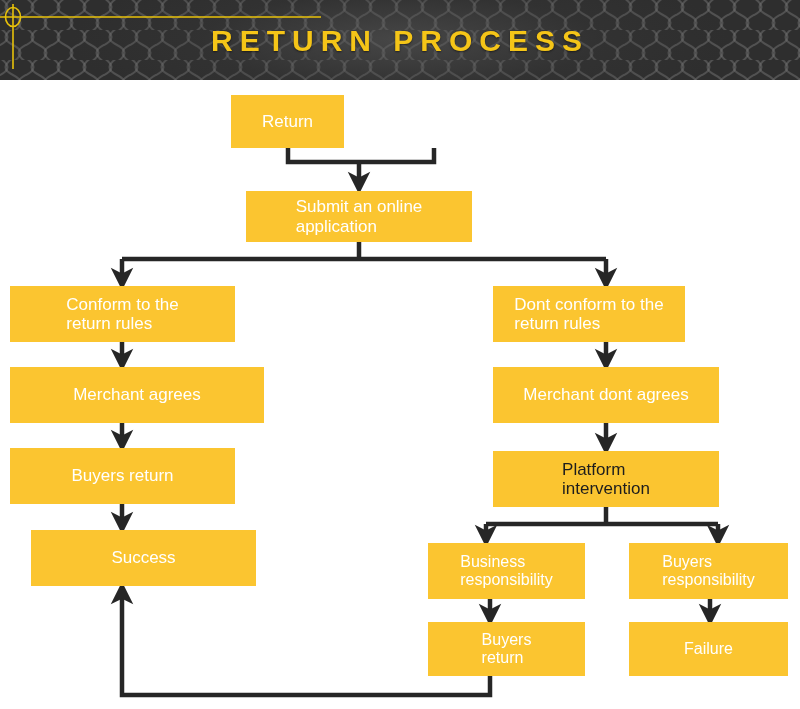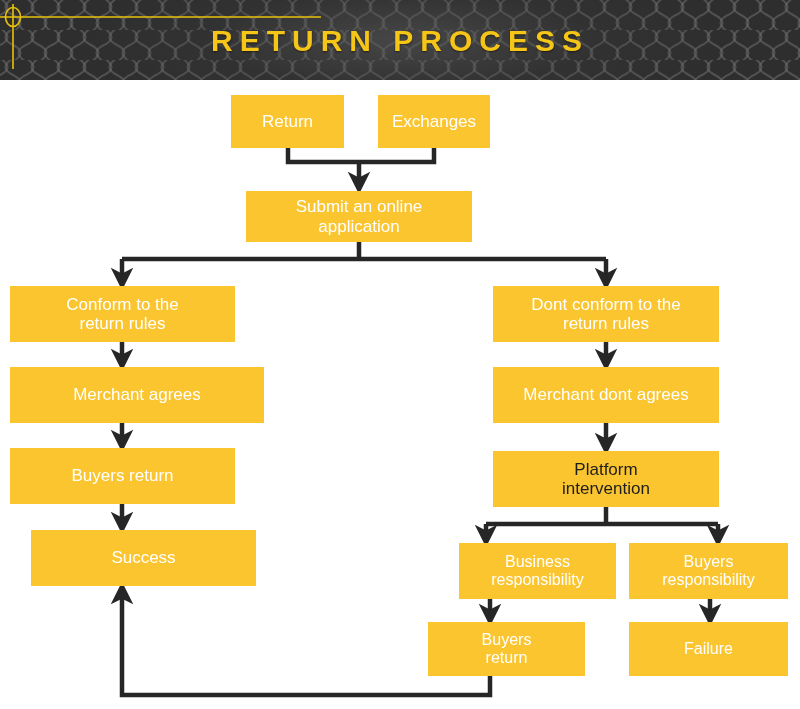--- a/index.html
+++ b/index.html
@@ -69,21 +69,21 @@
     width: 800px; height: 709px;
   }
 
   .node {
     position: absolute;
     background: #FBC530;
     color: #ffffff;
     display: flex;
     align-items: center;
     justify-content: center;
-    text-align: center;
+    text-align: left;
     font-size: 17px;
     line-height: 1.12;
     font-family: "Liberation Sans", sans-serif;
     padding: 2px 6px;
     white-space: pre-line;
   }
   .node.dark-text { color: #1d1d1d; }
   .node.small { font-size: 16px; }
 </style>
 </head>
@@ -147,43 +147,42 @@
 
       <path d="M490 599 L490 615" marker-end="url(#arrow)"></path>
       <path d="M710 599 L710 615" marker-end="url(#arrow)"></path>
 
       <path d="M490 676 L490 695 L122 695 L122 593" marker-end="url(#arrow)"></path>
     </g>
   </svg>
 
   <div class="node" style="left:231px; top:95px; width:113px; height:53px;">Return</div>
 
-  <div class="node" style="left:378px; top:95px; width:112px; height:53px;">Exchanges</div>
 
   <div class="node" style="left:246px; top:191px; width:226px; height:51px;">Submit an online
 application</div>
 
   <div class="node" style="left:10px; top:286px; width:225px; height:56px;">Conform to the
 return rules</div>
 
   <div class="node" style="left:10px; top:367px; width:254px; height:56px;">Merchant agrees</div>
 
   <div class="node" style="left:10px; top:448px; width:225px; height:56px;">Buyers return</div>
 
   <div class="node" style="left:10px; top:530px; width:225px; height:56px;margin-left:21px;">Success</div>
 
-  <div class="node" style="left:493px; top:286px; width:226px; height:56px;">Dont conform to the
+  <div class="node" style="left:493px; top:286px; width:192px; height:56px;">Dont conform to the
 return rules</div>
 
   <div class="node" style="left:493px; top:367px; width:226px; height:56px;">Merchant dont agrees</div>
 
   <div class="node dark-text" style="left:493px; top:451px; width:226px; height:56px;">Platform
 intervention</div>
 
-  <div class="node small" style="left:428px; top:543px; width:157px; height:56px;margin-left:31px;">Business
+  <div class="node small" style="left:428px; top:543px; width:157px; height:56px;">Business
 responsibility</div>
 
   <div class="node small" style="left:428px; top:622px; width:157px; height:54px;">Buyers
 return</div>
 
   <div class="node small" style="left:629px; top:543px; width:159px; height:56px;">Buyers
 responsibility</div>
 
   <div class="node small" style="left:629px; top:622px; width:159px; height:54px;">Failure</div>
 

